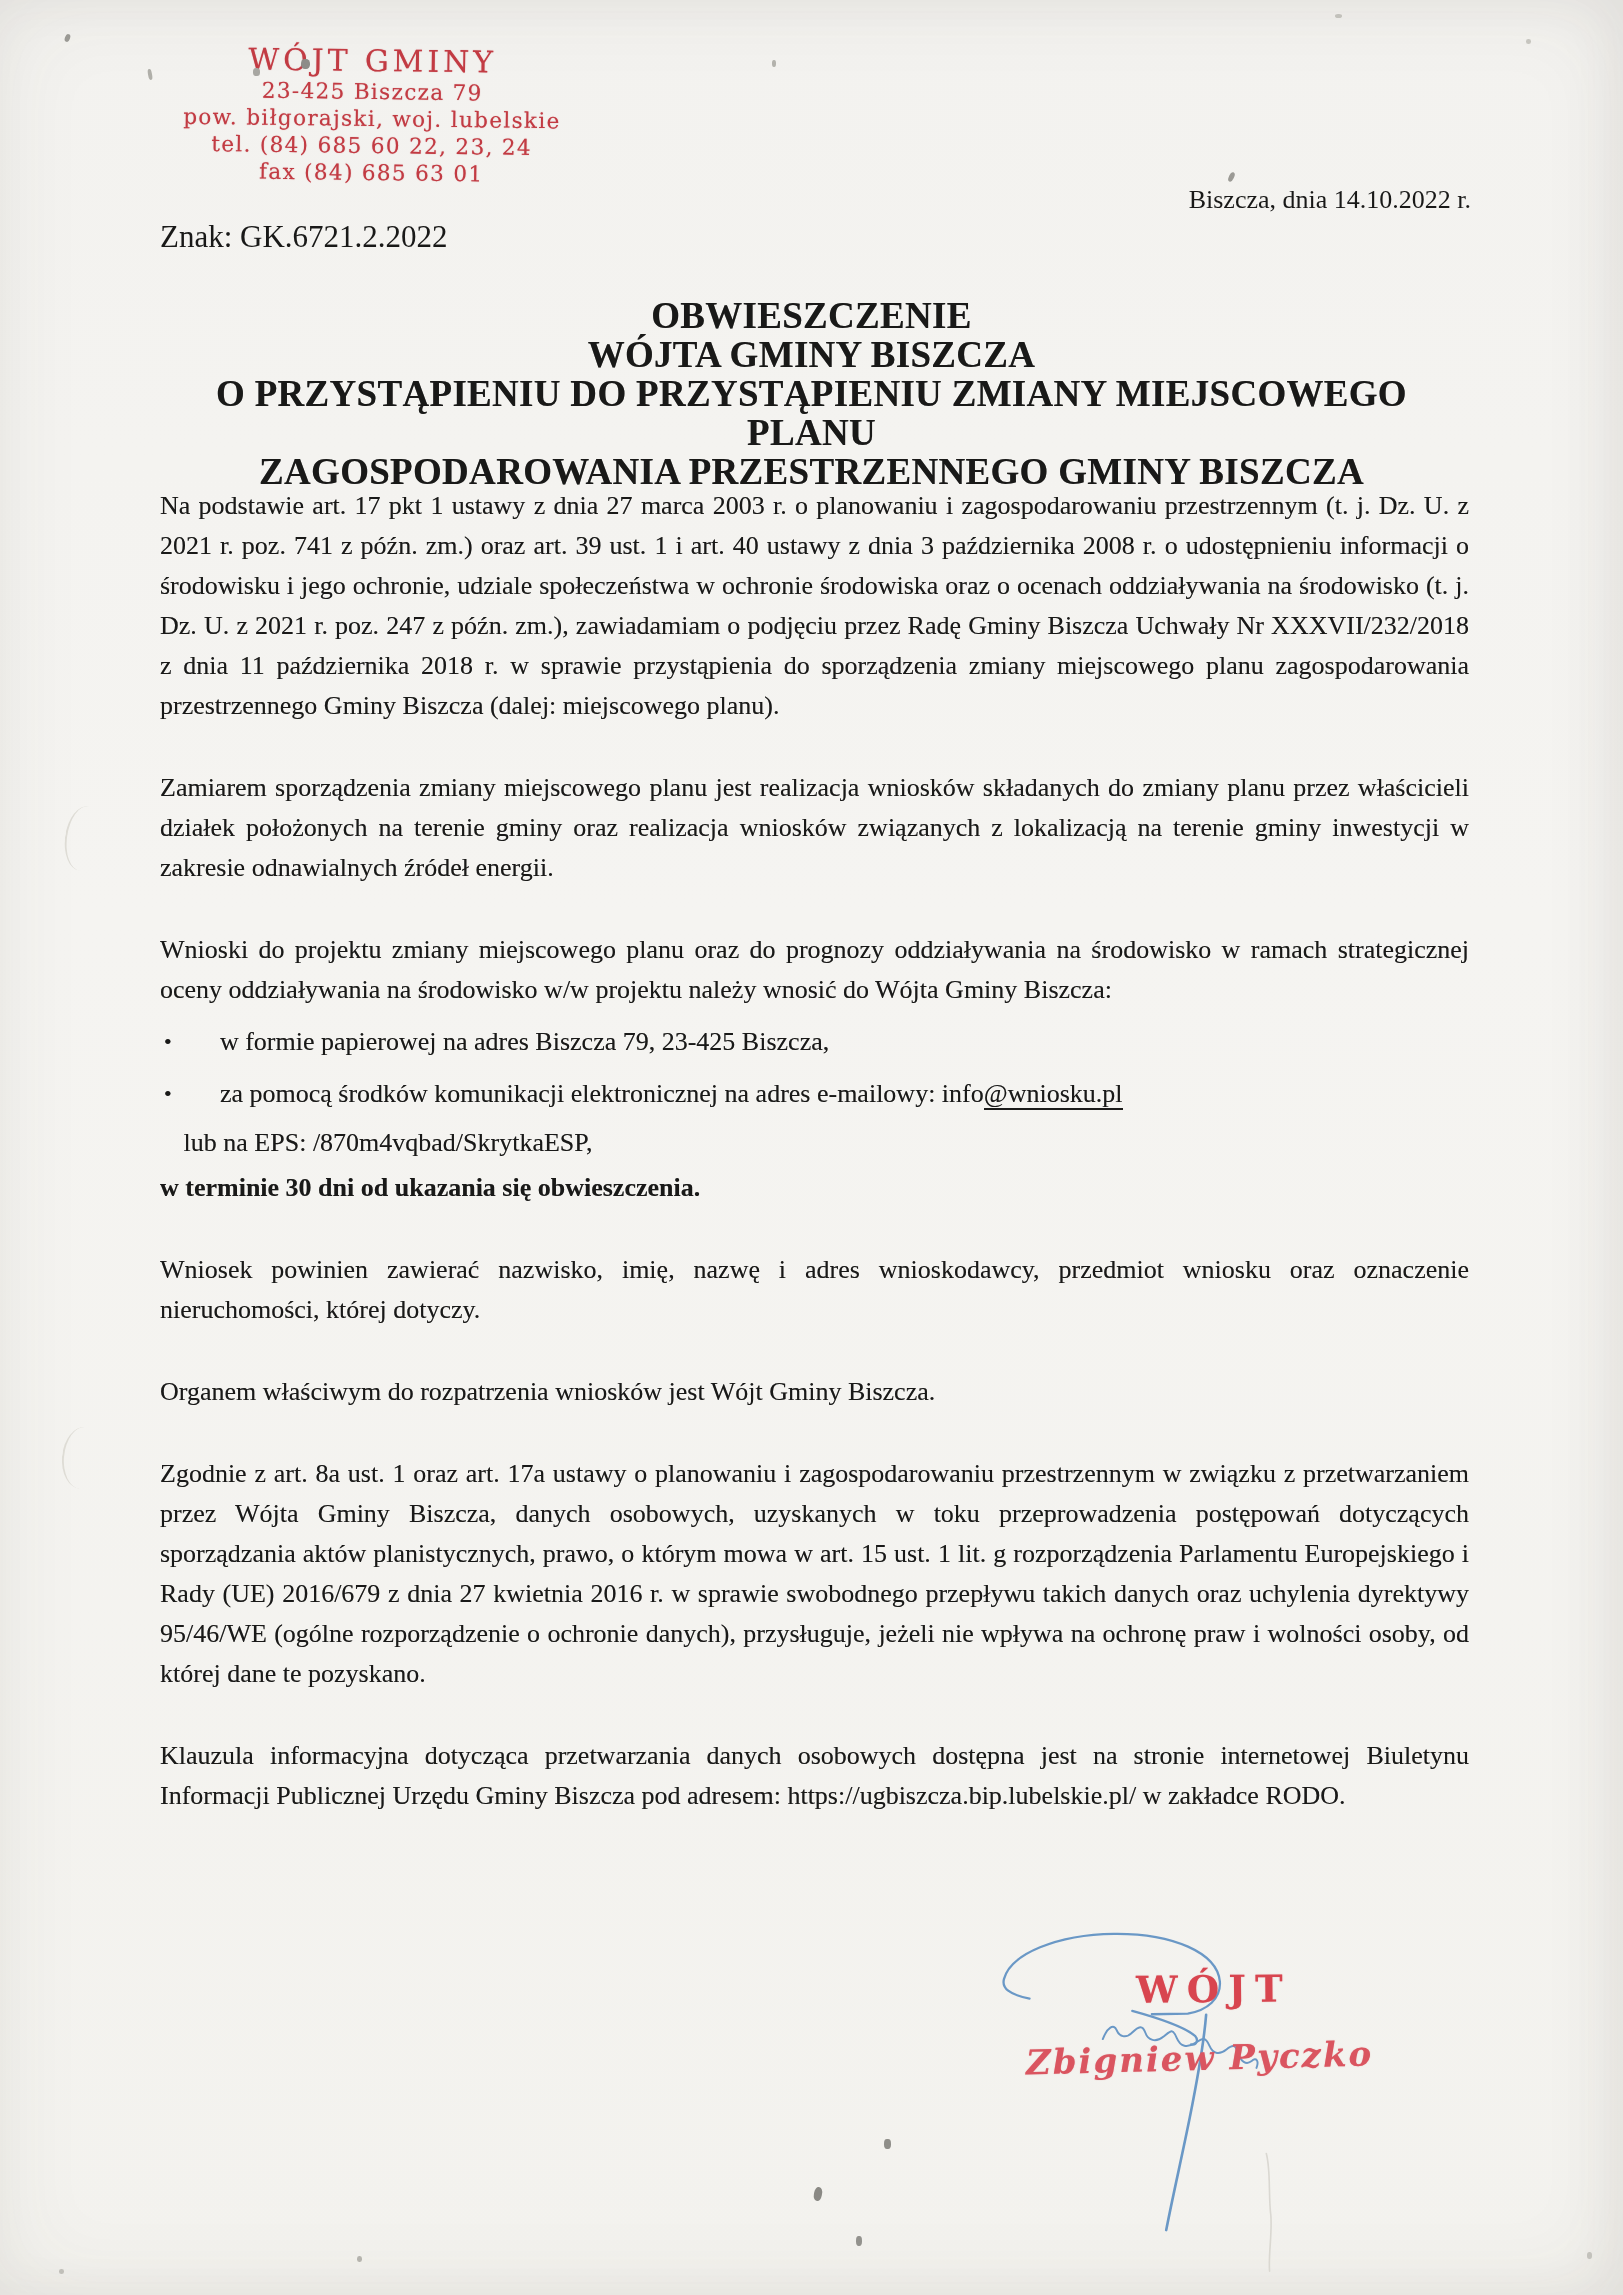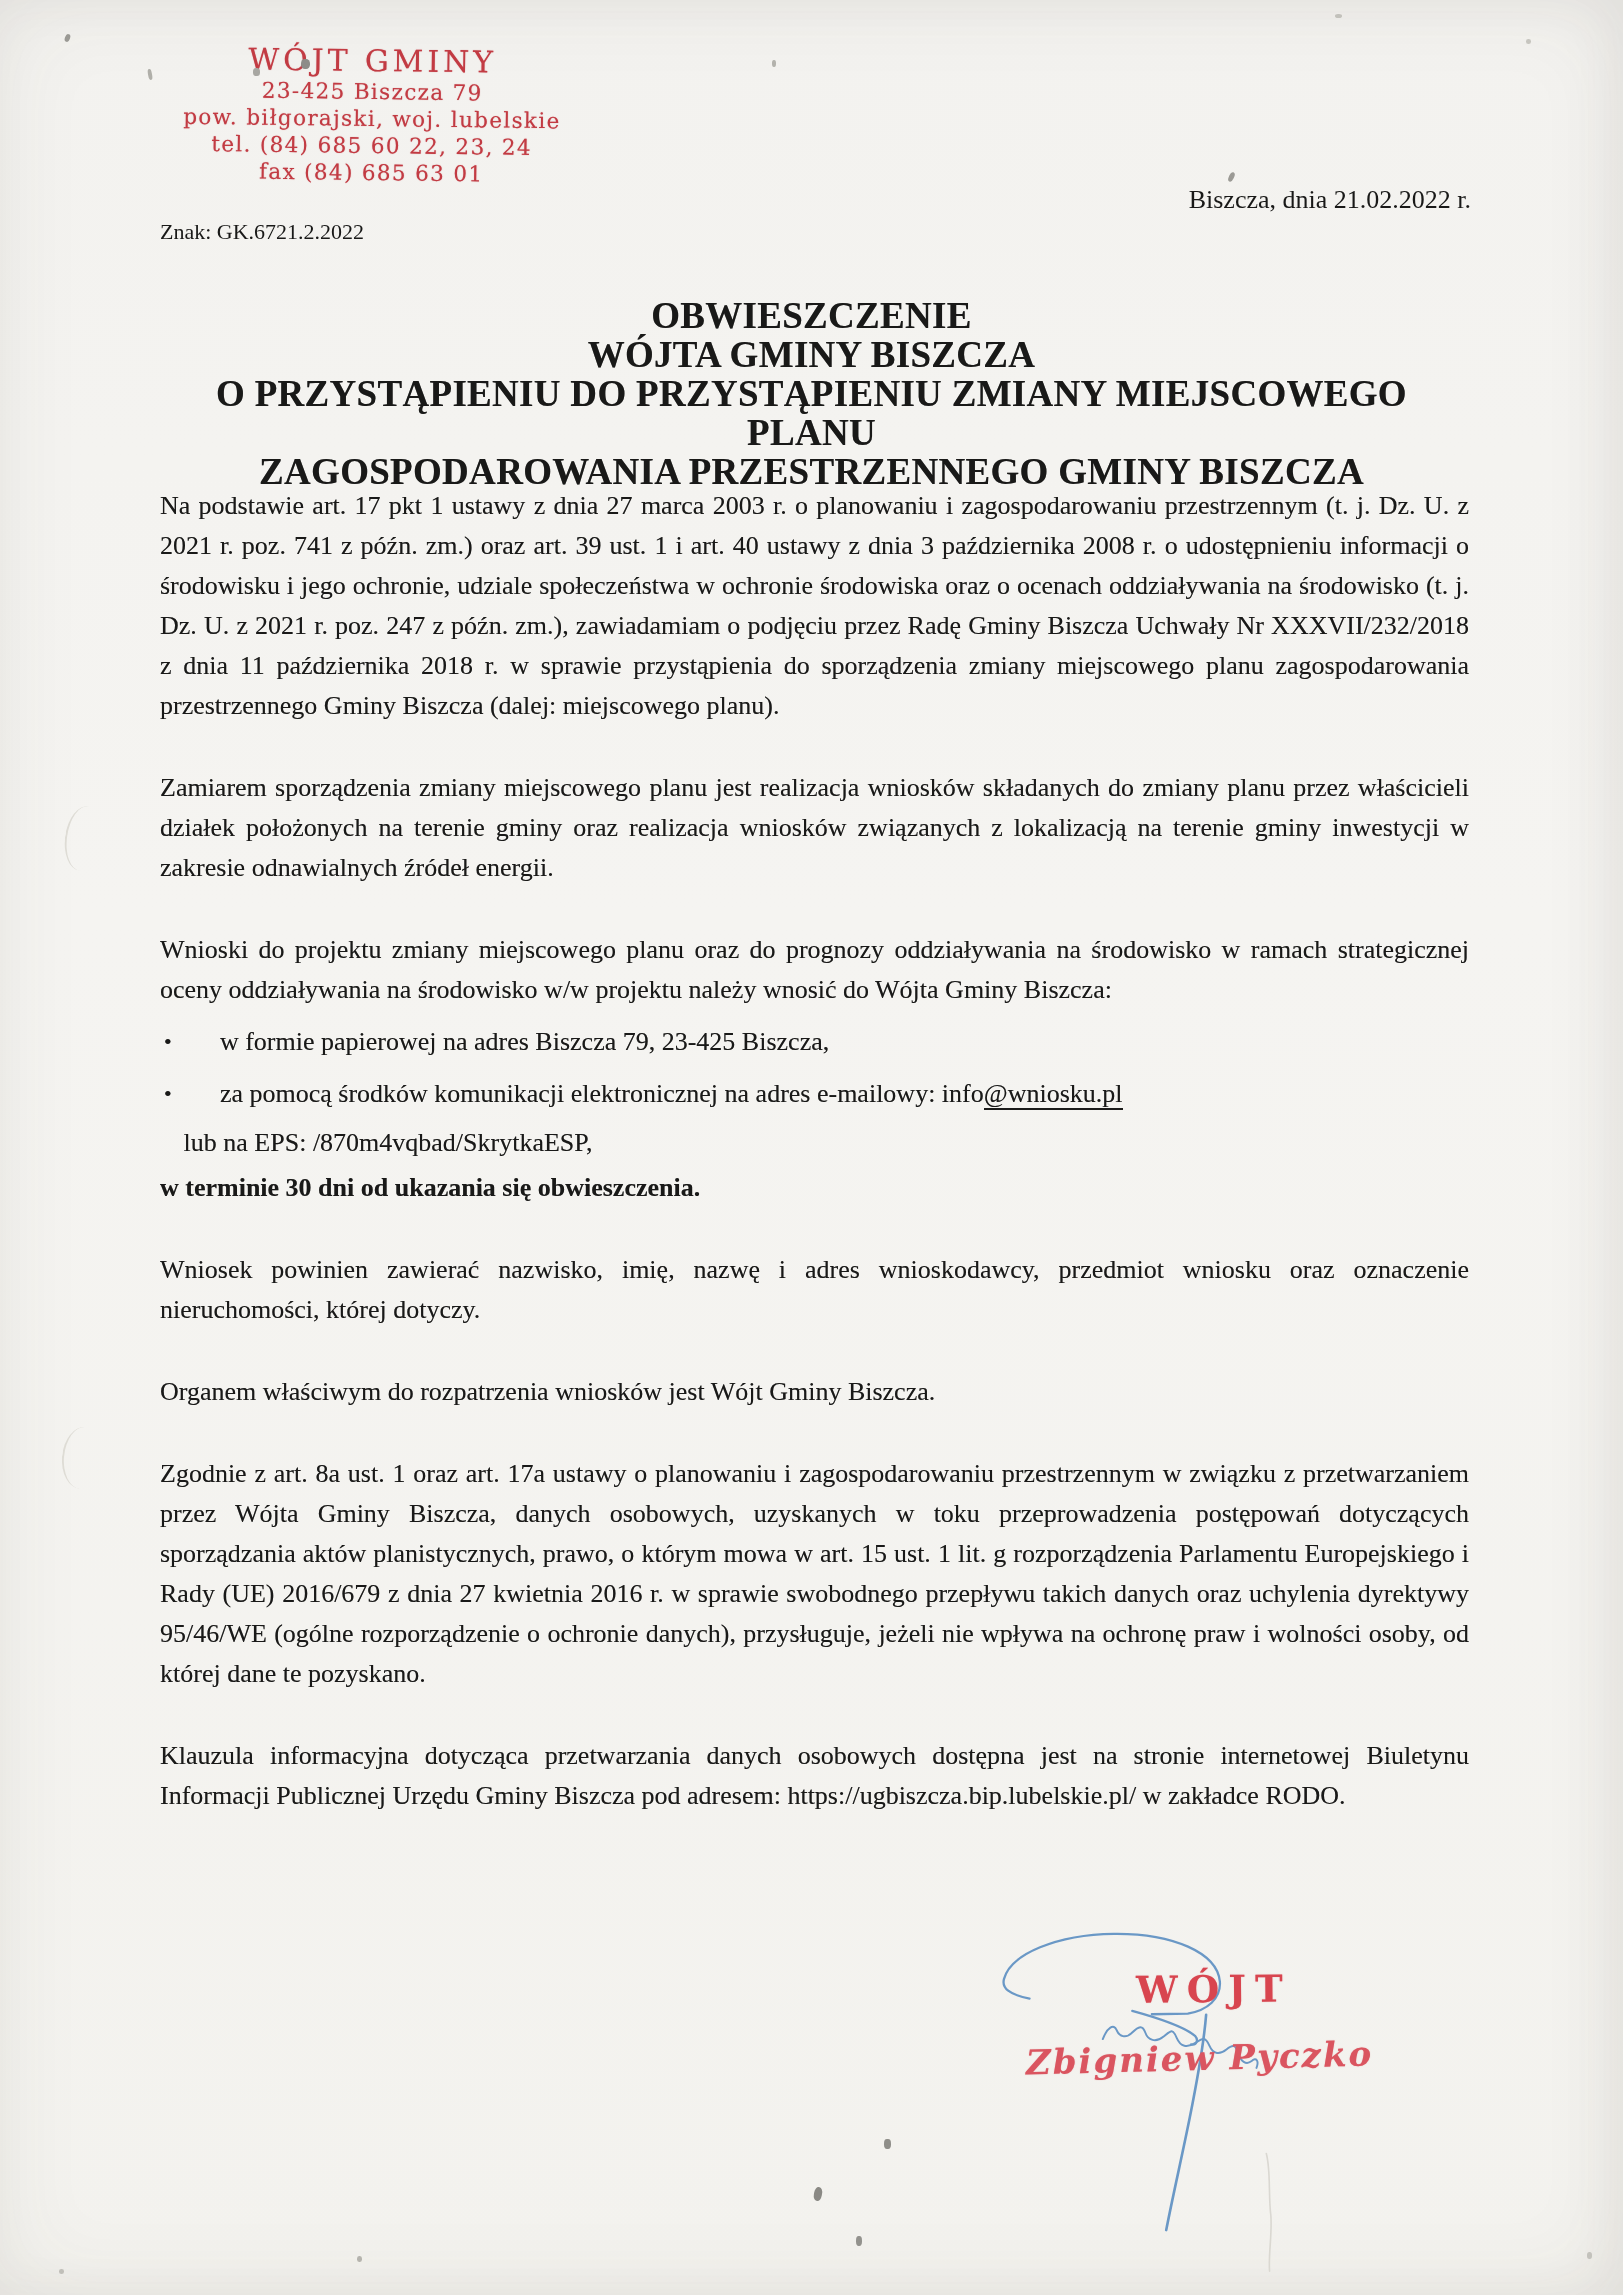--- a/index.html
+++ b/index.html
@@ -21,21 +21,21 @@
     font-family:"DejaVu Serif", serif;
     color:#c23b43;
     text-shadow:0 0 1px rgba(194,59,67,.55);
     letter-spacing:1.3px;
     line-height:27px;
     font-size:21.6px;
   }
   .stamp-header .l0{font-size:30px;line-height:35px;letter-spacing:3.9px;}
   
   .date-line{position:absolute;right:152px;top:185px;font-size:26px;}
-  .ref-line{position:absolute;left:160px;top:219px;font-size:22px;}
+  .ref-line{position:absolute;left:160px;top:219px;font-size:31px;}
   
   .title-block{
     position:absolute;left:157px;top:296px;width:1309px;
     text-align:center;font-weight:bold;font-size:37px;line-height:39px;
     letter-spacing:0.3px;
     text-shadow:0 0 0.4px rgba(0,0,0,.45);
   }
   
   .body-text{
     position:absolute;left:160px;top:486px;width:1309px;
@@ -77,21 +77,21 @@
 <div class="page">
 
   <div class="stamp-header">
     <div class="l0">WÓJT GMINY</div>
     <div>23-425 Biszcza 79</div>
     <div>pow. biłgorajski, woj. lubelskie</div>
     <div>tel. (84) 685 60 22, 23, 24</div>
     <div>fax (84) 685 63 01</div>
   </div>
 
-  <div class="date-line">Biszcza, dnia 21.02.2022 r.</div>
+  <div class="date-line">Biszcza, dnia 14.10.2022 r.</div>
   <div class="ref-line">Znak: GK.6721.2.2022</div>
 
   <div class="title-block">
     <div>OBWIESZCZENIE</div>
     <div>WÓJTA GMINY BISZCZA</div>
     <div>O PRZYSTĄPIENIU DO PRZYSTĄPIENIU ZMIANY MIEJSCOWEGO PLANU</div>
     <div>ZAGOSPODAROWANIA PRZESTRZENNEGO GMINY BISZCZA</div>
   </div>
 
   <div class="body-text">

